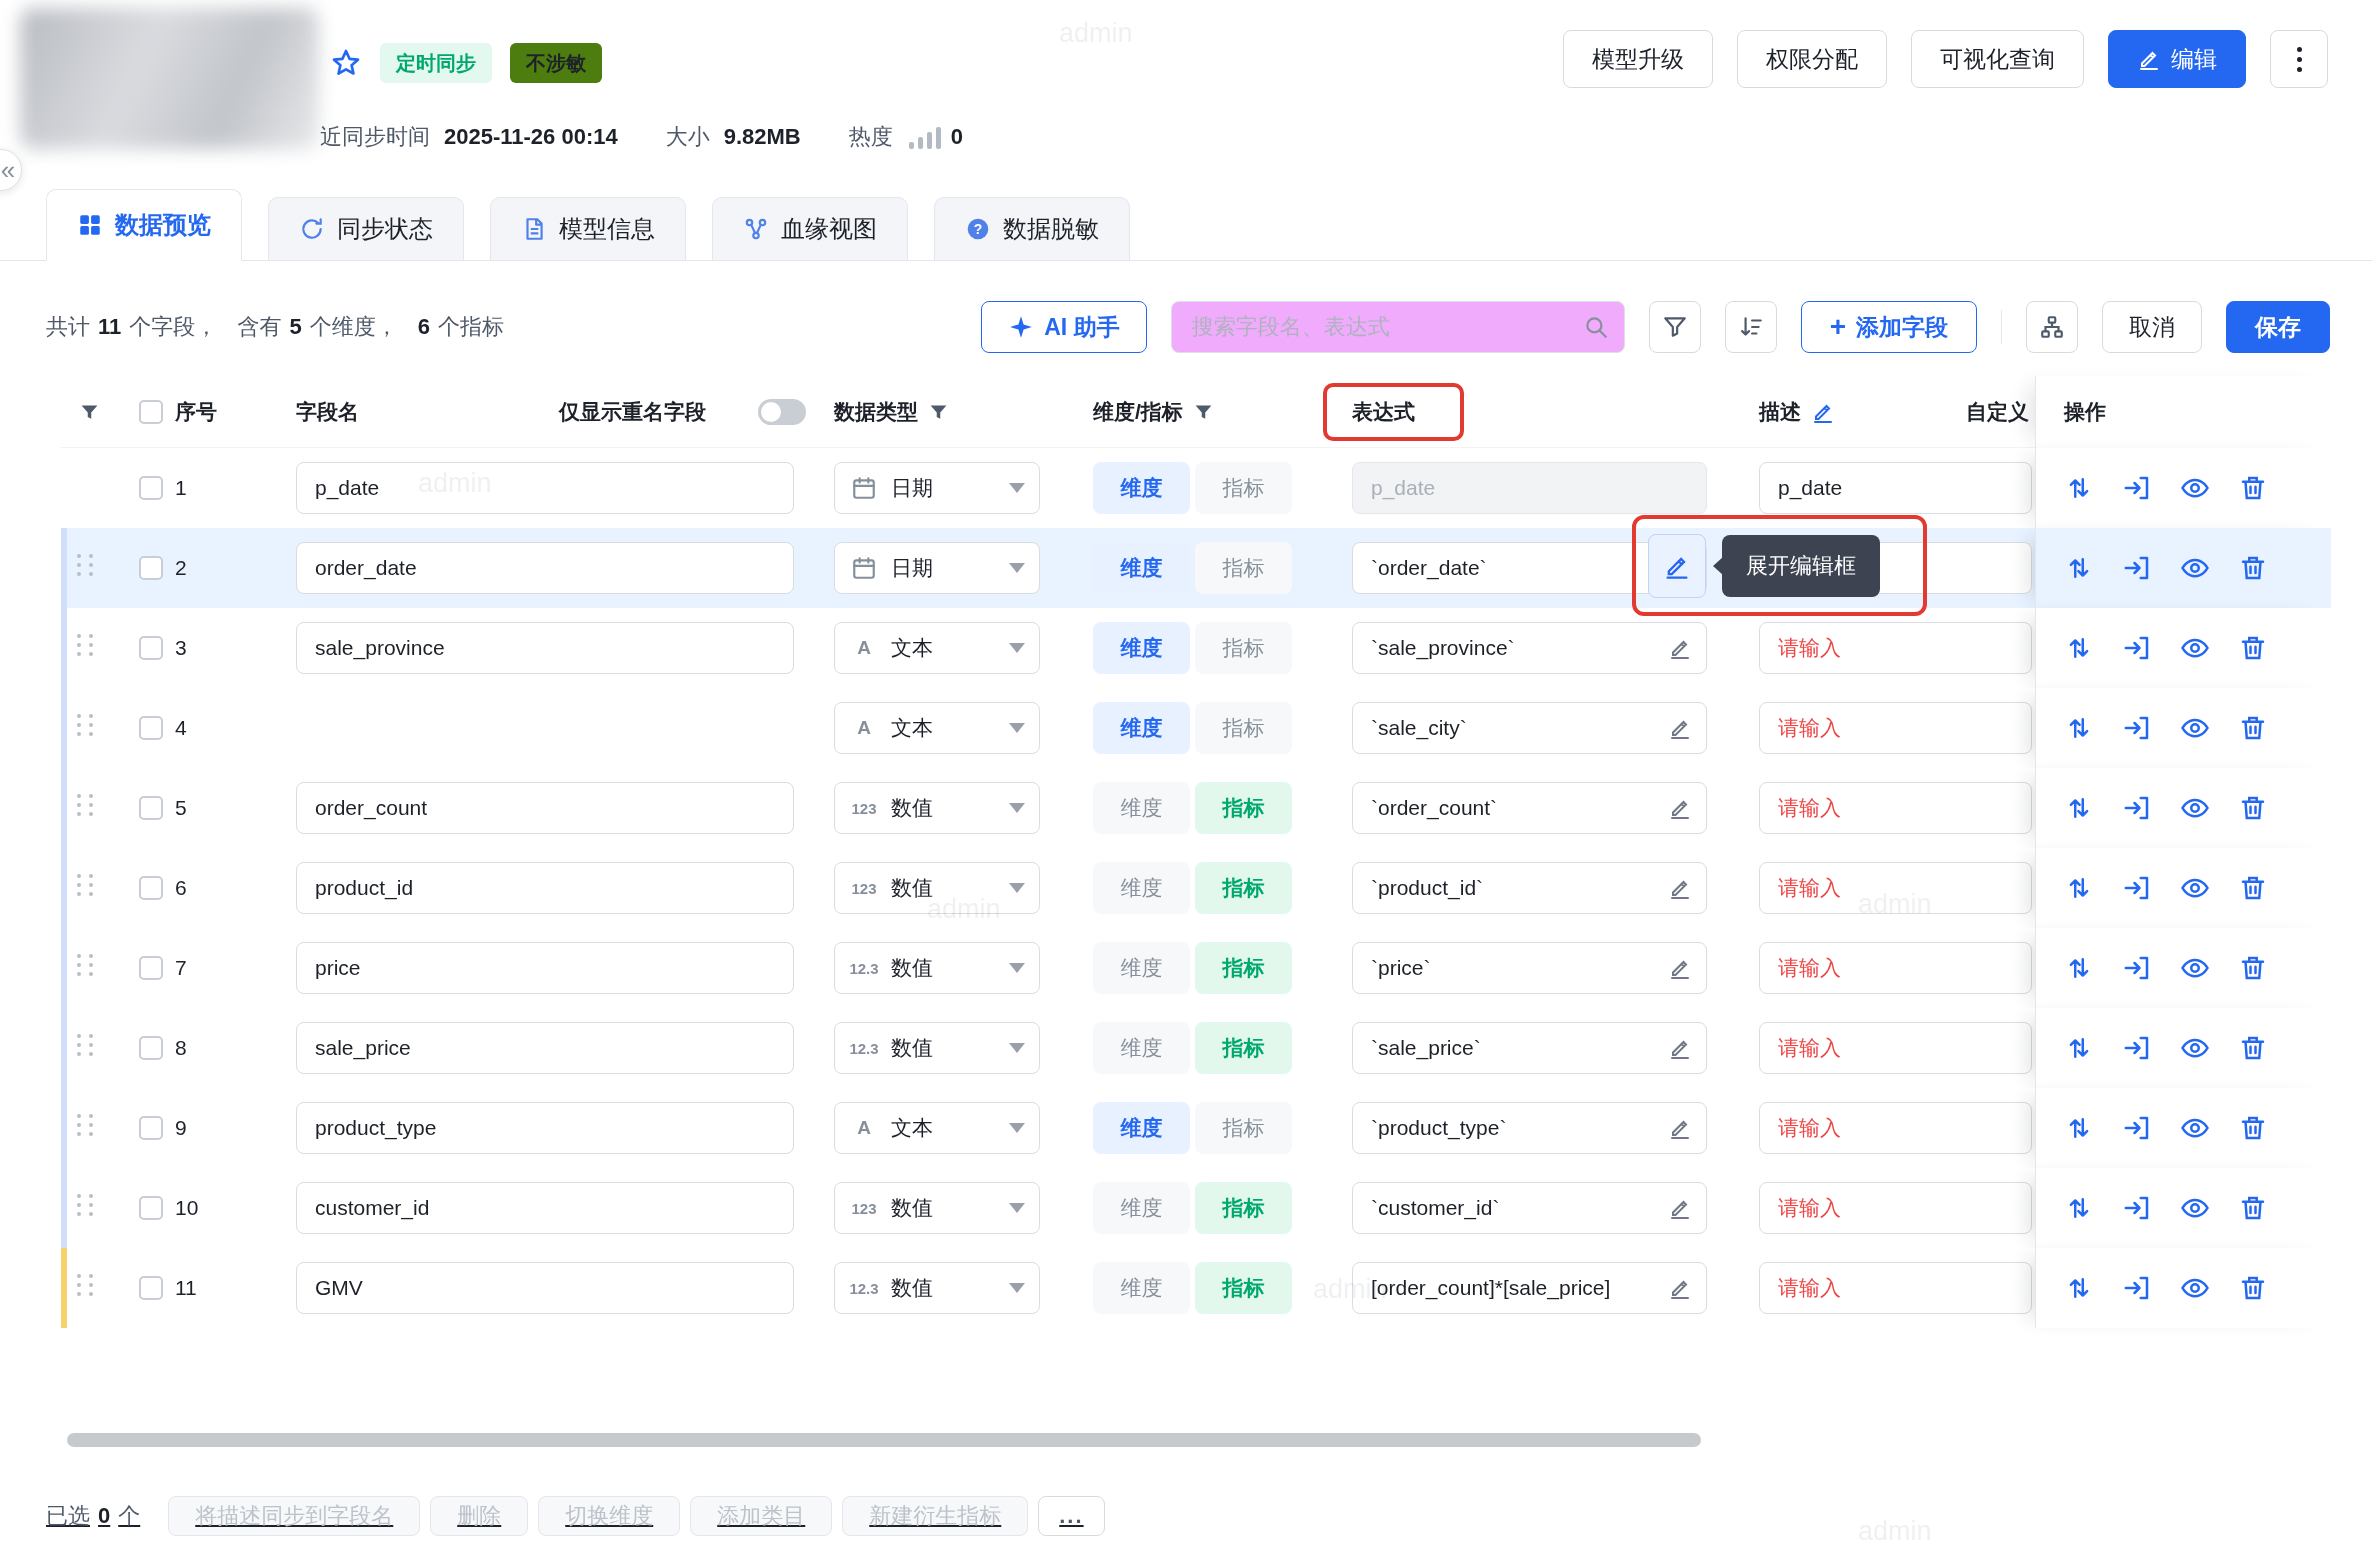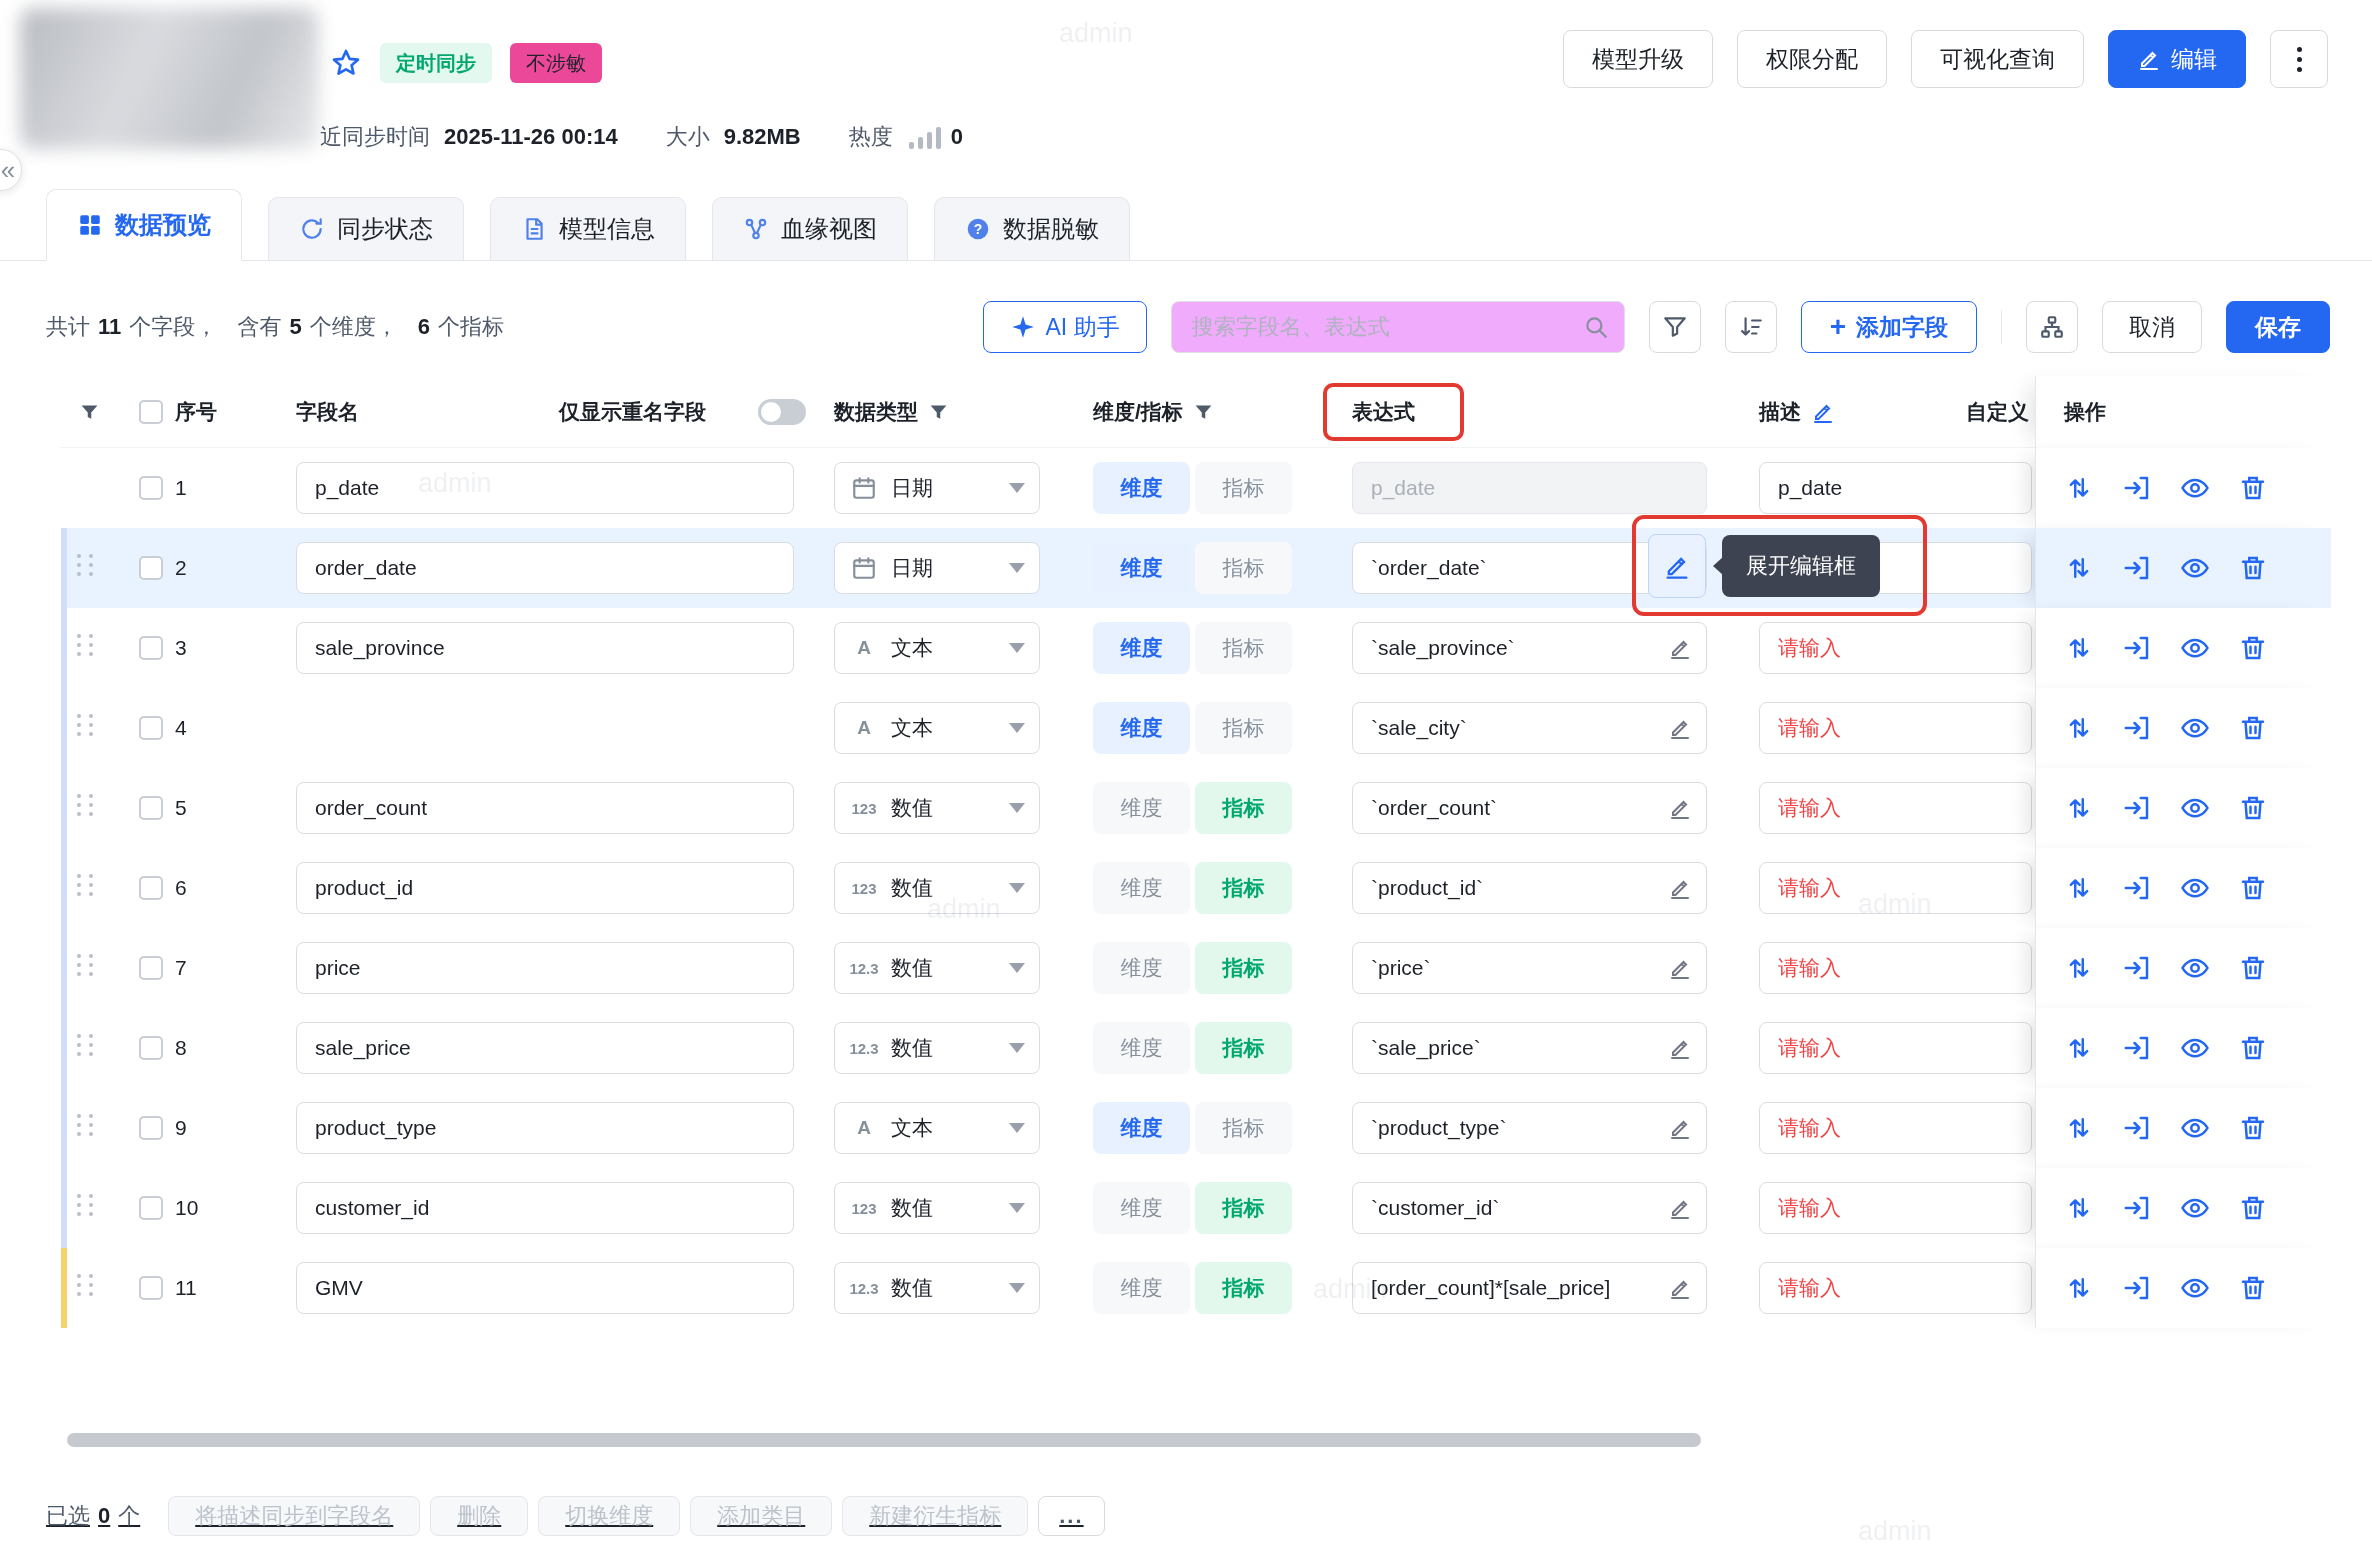--- a/index.html
+++ b/index.html
@@ -9,21 +9,21 @@
 
   .wm { position:absolute; color:rgba(100,110,125,.10); font-size:27px; pointer-events:none; z-index:50; }
 
   
   .blurbox { position:absolute; left:20px; top:8px; width:299px; height:141px; border-radius:14px;
     background:linear-gradient(115deg,#b9bcc2 0%,#d9dbdf 40%,#c2c5ca 70%,#e8e9eb 100%); filter:blur(9px); }
   .titleline { position:absolute; left:330px; top:42px; display:flex; align-items:center; gap:18px; height:42px; }
   .star-ic { width:32px; height:32px; color:#2468f2; }
   .badge { height:40px; line-height:40px; padding:0 16px; border-radius:6px; font-size:20px; white-space:nowrap; }
   .badge.green { background:#e3f8ee; color:#00a870; font-weight:600; }
-  .badge.gray  { background:#ec4899; color:#1d2129; }
+  .badge.gray  { background:#4d7c0f; color:#1d2129;font-weight:bold; }
   .metaline { position:absolute; left:320px; top:119px; display:flex; align-items:center; height:36px; font-size:22px; }
   .metaline .lbl { color:#4e5969; }
   .metaline .val { color:#1d2129; font-weight:700; margin-left:14px; }
   .metaline .sep { width:48px; }
   .bars { display:inline-flex; align-items:flex-end; gap:4px; margin-left:16px; height:24px; }
   .bars i { display:block; width:5px; background:#b4bac3; border-radius:2px; }
   .bars i:nth-child(1){height:7px;} .bars i:nth-child(2){height:12px;}
   .bars i:nth-child(3){height:17px;} .bars i:nth-child(4){height:22px;}
 
   .topbtns { position:absolute; right:44px; top:30px; display:flex; align-items:center; gap:24px; }
@@ -41,21 +41,21 @@
     border:1px solid #e5e6eb; border-bottom:1px solid #e5e6eb; border-radius:10px 10px 0 0; font-size:24px; color:#1d2129; cursor:pointer; white-space:nowrap; }
   .tab.active { height:72px; background:#fff; border-bottom-color:#fff; color:#2468f2; font-weight:700; }
   .tab .tic { width:26px; height:26px; flex:0 0 auto; color:#5080e9; }
   .tab.active .tic { color:#2468f2; }
 
   
   .toolbar { position:absolute; left:0; top:299px; width:100%; height:56px; }
   .summary { position:absolute; left:46px; top:0; line-height:56px; font-size:22px; color:#4e5969; white-space:nowrap; }
   .summary b { color:#1d2129; font-weight:700; margin:0 8px; }
   .toolgrp { position:absolute; left:896px; right:42px; top:0; display:flex; align-items:center; justify-content:flex-end; gap:24px; height:56px; }
-  .btn.ai { height:52px; border:1px solid #2468f2; color:#2468f2; font-weight:400; padding:0 26px; }
+  .btn.ai { height:52px; border:1px solid #2468f2; color:#2468f2; font-weight:700; padding:0 26px; }
   .searchwrap { position:relative; width:454px; height:52px; }
   .searchwrap input { width:100%; height:100%; border:1px solid #dde0e5; border-radius:8px; padding:0 56px 0 20px;
     font-size:22px; color:#1d2129; font-family:inherit; outline:none; background:#f0abfc; }
   .searchwrap input::placeholder { color:#adb3bd; }
   .searchwrap .sic { position:absolute; right:16px; top:13px; width:26px; height:26px; color:#86909c; }
   .btn.icon52 { width:52px; height:52px; padding:0; color:#4e5969; }
   .btn.icon52 svg { width:26px; height:26px; }
   .btn.addf { height:52px; border:1px solid #2468f2; color:#2468f2; font-weight:600; }
   .plus { font-size:28px; font-weight:600; line-height:1; }
   .vdiv { width:1px; height:34px; background:#e5e6eb; }

